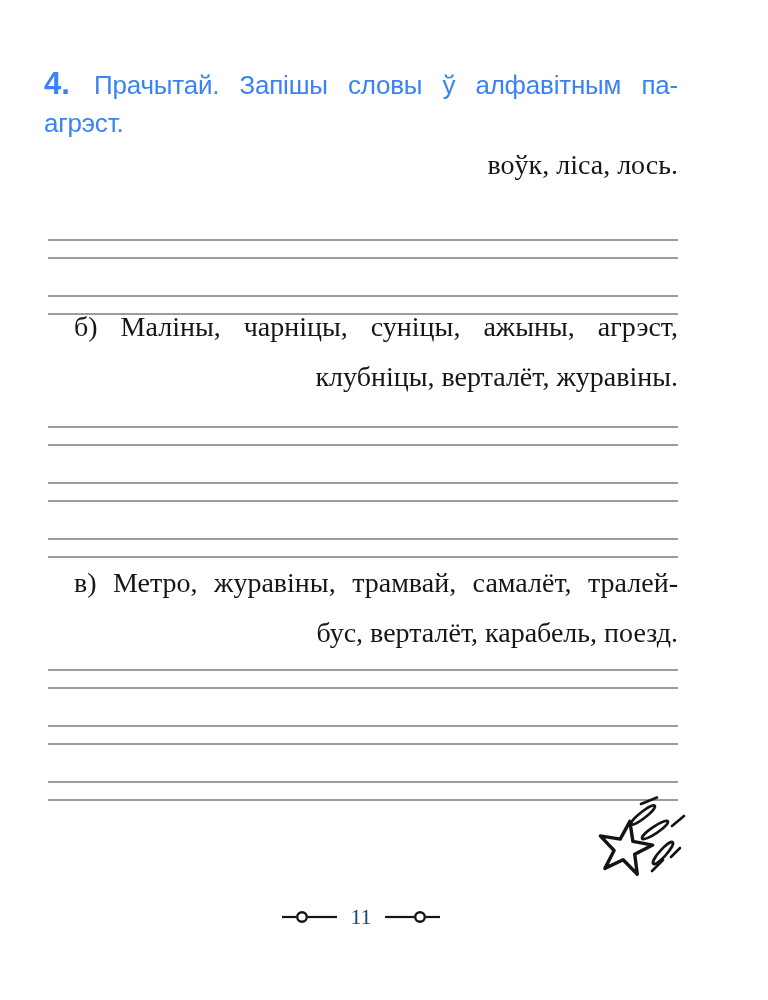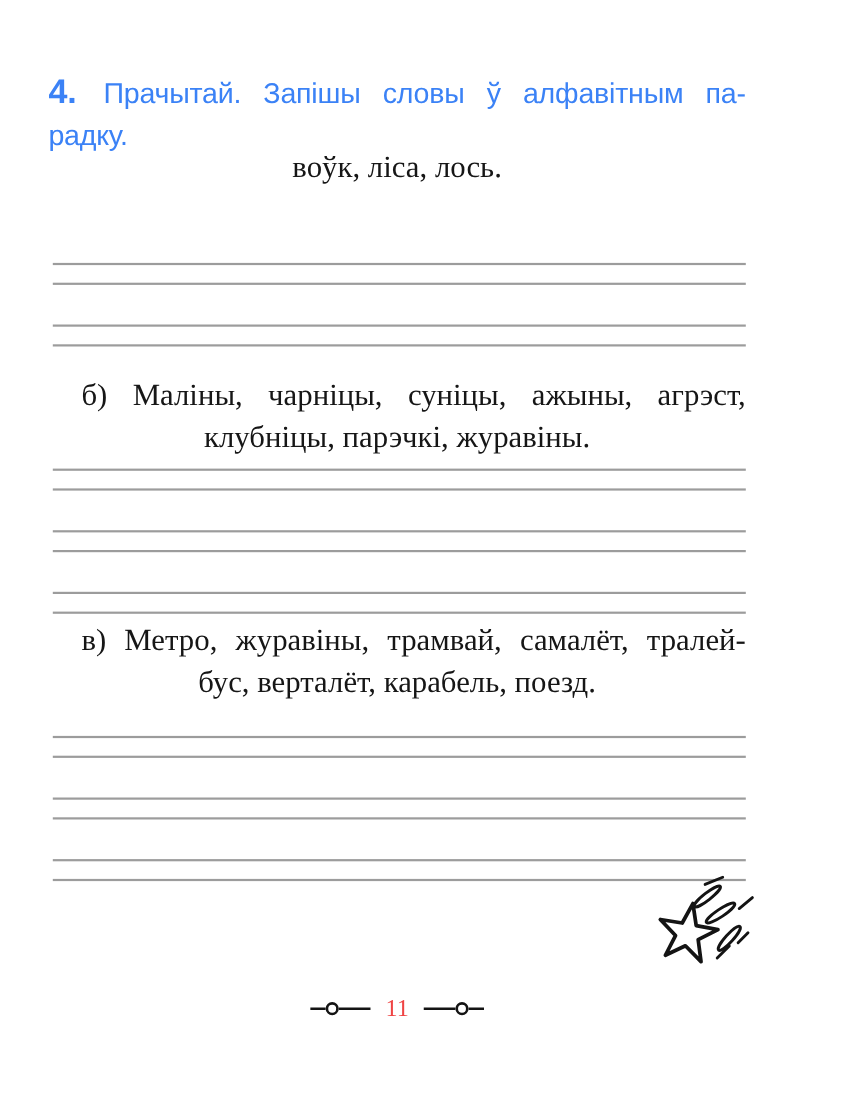--- a/index.html
+++ b/index.html
@@ -27,23 +27,23 @@
     font-weight: 700; font-size: 31px; letter-spacing: 0;
     padding-right: 4px;
   }
 
   
   .item {
     left: 44px; width: 634px;
     font-size: 28px; line-height: 38px;
   }
   .item .line1 { text-indent: 30px; text-align: justify; text-align-last: justify; }
-  .item .line2 { text-align: center; }
+  .item .line2 { text-align: right; margin-top: 12px; }
   .item-a { top: 134px; }
-  .item-b { top: 341px; }
+  .item-b { top: 308px; }
   .item-v { top: 564px; }
 
   
   .rules { left: 48px; width: 630px; }
   .rules-a { top: 239px; height: 78px; }
   .rules-b { top: 426px; height: 134px; }
   .rules-v { top: 669px; height: 134px; }
   .rule {
     position: absolute; left: 0; width: 100%; height: 0;
     border-top: 2px solid #9c9c9c;
@@ -54,46 +54,46 @@
   
   .star-decor { left: 597px; top: 796px; width: 92px; height: 88px; }
 
   
   .footer {
     left: 44px; width: 634px; top: 903px; height: 28px;
     display: flex; align-items: center; justify-content: center;
     gap: 13px;
   }
   .pagenum {
-    font-size: 22px; line-height: 26px; color: #ef4444;
+    font-size: 22px; line-height: 26px; color: #0c4a6e;
   }
   .orn { display: block; }
 </style>
 </head>
 <body>
 
 <div class="abs heading">
   <div class="h-line1"><span class="num">4.</span> <span>Прачытай. Запішы словы ў алфавітным па-</span></div>
-  <div class="h-line2">радку.</div>
+  <div class="h-line2">агрэст.</div>
 </div>
 
 <div class="abs item item-a">
   <div class="line2">воўк, ліса, лось.</div>
 </div>
 
 <div class="abs rules rules-a">
   <div class="rule r0"></div>
   <div class="rule r1"></div>
   <div class="rule r2"></div>
   <div class="rule r3"></div>
 </div>
 
 <div class="abs item item-b">
   <div class="line1"><span>б)</span> <span>Маліны, чарніцы, суніцы, ажыны, агрэст,</span></div>
-  <div class="line2">клубніцы, парэчкі, журавіны.</div>
+  <div class="line2">клубніцы, верталёт, журавіны.</div>
 </div>
 
 <div class="abs rules rules-b">
   <div class="rule r0"></div>
   <div class="rule r1"></div>
   <div class="rule r2"></div>
   <div class="rule r3"></div>
   <div class="rule r4"></div>
   <div class="rule r5"></div>
 </div>

